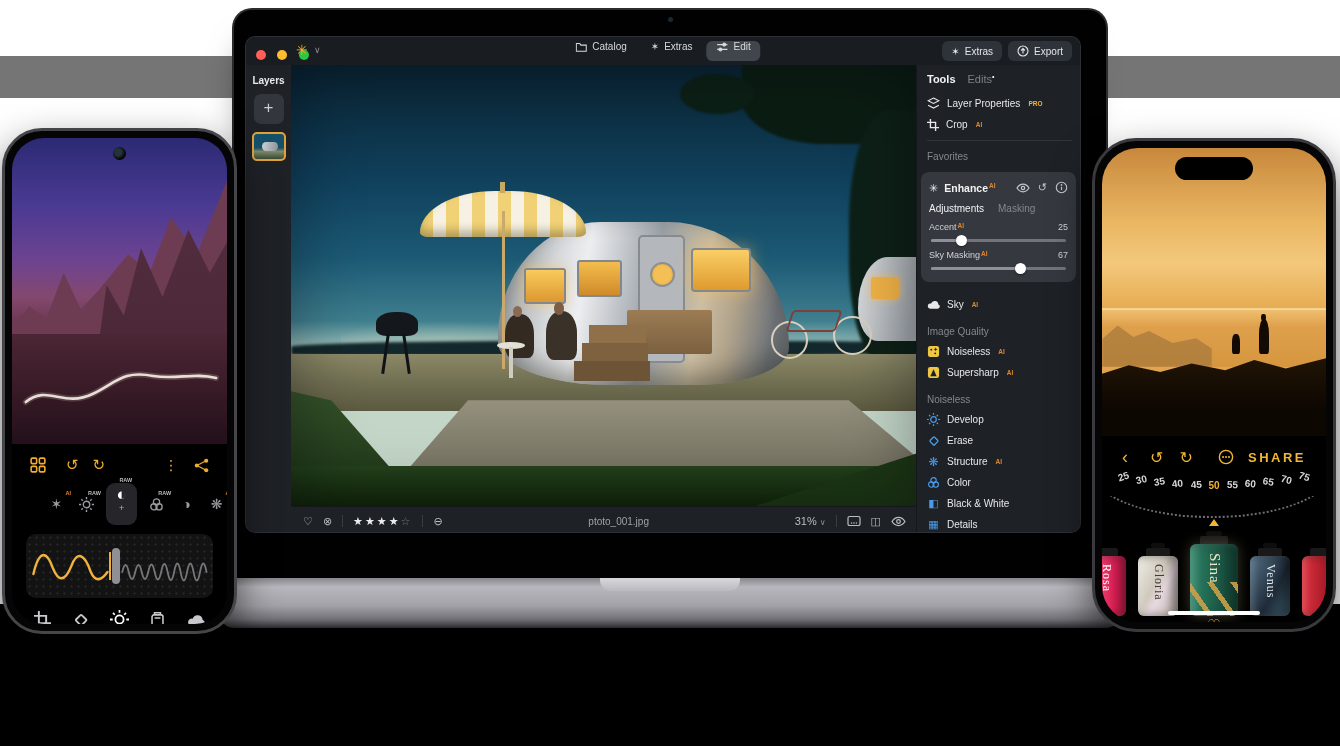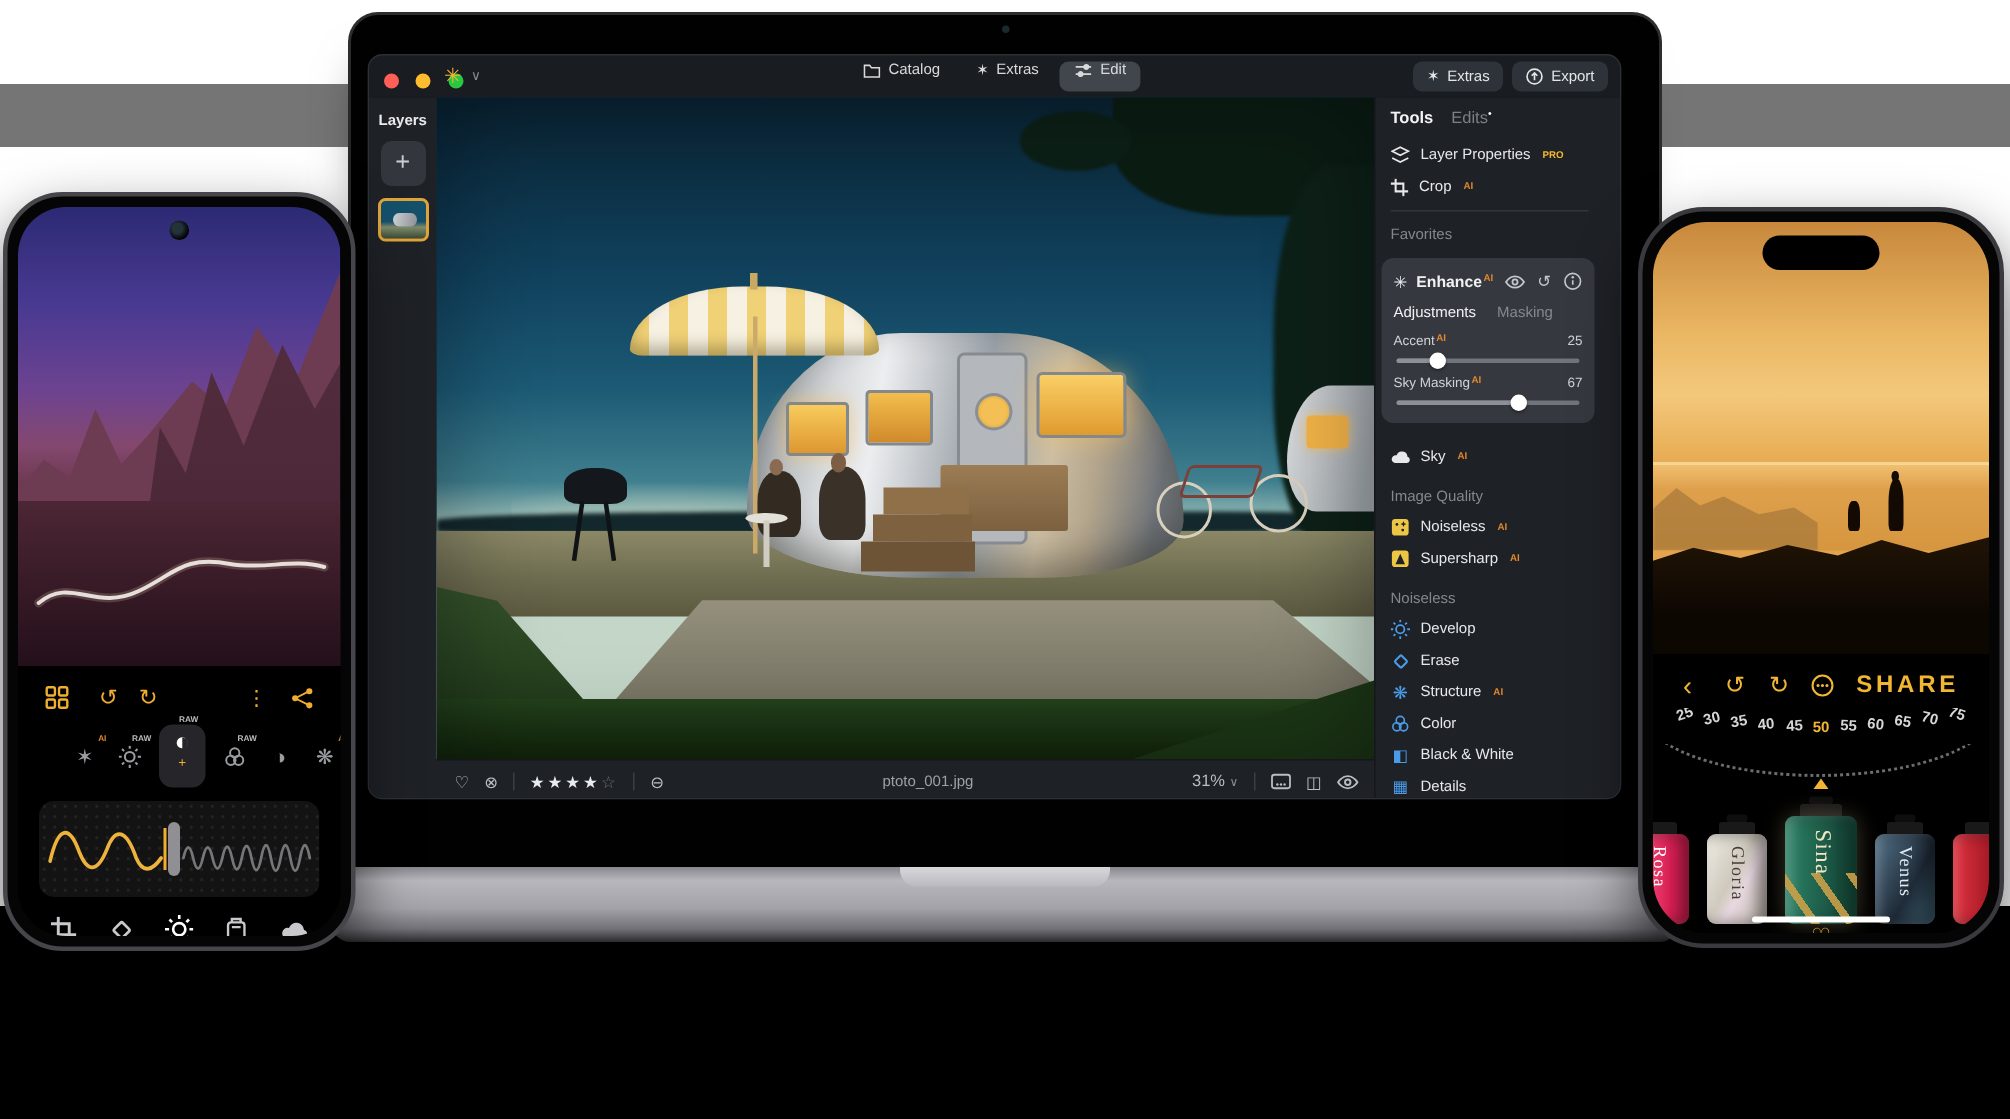--- a/index.html
+++ b/index.html
@@ -43,21 +43,21 @@
   .statusbar{position:absolute;left:45px;top:469px;width:627px;height:28px;background:#1e2126;border-top:1px solid #15171a;
     display:flex;align-items:center;font-size:11px;color:#b9bec3;}
   .sb-left{display:flex;align-items:center;gap:10px;padding-left:12px;}
   .sb-center{flex:1;text-align:center;font-size:10px;color:#9ea2a7;}
   .sb-right{display:flex;align-items:center;gap:10px;padding-right:12px;}
   .vdiv{width:1px;height:12px;background:#3a3e44;}
   .star{color:#e9ebee;font-size:11px;letter-spacing:2px;}
   .star.dim{color:#6e7277;}
   
   .toolspanel{position:absolute;right:0;top:28px;width:164px;bottom:0;background:#1e2126;border-left:1px solid #15171a;
-    padding:8px 21px 0 10px;box-sizing:border-box;overflow:hidden;}
+    padding:8px 8px 0 10px;box-sizing:border-box;overflow:hidden;}
   .tp-tabs{display:flex;gap:12px;align-items:baseline;height:20px;}
   .tp-tools{font-size:11px;font-weight:bold;color:#f2f3f4;}
   .tp-edits{font-size:11px;color:#7d8187;}
   .dot-sup{color:#fff;font-size:7px;vertical-align:top;}
   .titem{display:flex;align-items:center;gap:7px;height:21px;font-size:10px;color:#e6e8ea;}
   .titem .ic{flex:0 0 auto;}
   .sup{font-size:6.5px;color:#e0872e;vertical-align:top;font-weight:bold;margin-left:1px;}
   .sup.pro{color:#f2b632;}
   .divider{height:1px;background:#32363c;margin:5px 0;}
   .sect{font-size:10px;color:#84888e;height:20px;display:flex;align-items:center;margin-top:6px;}
@@ -98,21 +98,21 @@
   .lp-badge.ai{color:#e0872e;}
   .lp-sel{width:36px;height:42px;background:#26262a;border-radius:9px;color:#fff;padding-top:2px;box-sizing:border-box;}
   .lp-plus{display:block;font-size:9px;color:#f0ad2e;line-height:6px;}
   .wavebox{position:relative;margin:8px 14px 0;height:64px;border-radius:10px;background:#131313;
     background-image:radial-gradient(#232323 1px,transparent 1.3px);background-size:7px 7px;overflow:hidden;}
   .handle{position:absolute;left:46%;top:14px;width:8px;height:36px;border-radius:4px;background:#909094;}
   .handle i{position:absolute;left:-3px;top:4px;width:2px;height:28px;background:#f0ad2e;}
   .lp-toolbar{display:flex;align-items:center;justify-content:space-between;padding:12px 22px 0;color:#c9c9cd;}
   .rp-row1{display:flex;align-items:center;height:30px;padding:6px 20px 0;color:#f2b632;}
   .rp-row1 .sp{flex:1;}
-  .share{font-size:16px;font-weight:bold;letter-spacing:2.5px;color:#f2b632;}
+  .share{font-size:13px;font-weight:bold;letter-spacing:2.5px;color:#f2b632;}
   .dial{position:relative;height:56px;overflow:hidden;}
   .dial-nums{position:absolute;left:50%;top:8px;transform:translateX(-50%);display:flex;gap:7px;font-size:10px;font-weight:bold;color:#d6d6d8;white-space:nowrap;}
   .dial-nums span{display:inline-block;}
   .dial-nums span:nth-child(1){transform:translateY(-9px) rotate(-18deg);}
   .dial-nums span:nth-child(2){transform:translateY(-6px) rotate(-14deg);}
   .dial-nums span:nth-child(3){transform:translateY(-4px) rotate(-10deg);}
   .dial-nums span:nth-child(4){transform:translateY(-2px) rotate(-6deg);}
   .dial-nums span:nth-child(5){transform:translateY(-1px) rotate(-3deg);}
   .dial-nums span:nth-child(7){transform:translateY(-1px) rotate(3deg);}
   .dial-nums span:nth-child(8){transform:translateY(-2px) rotate(6deg);}

